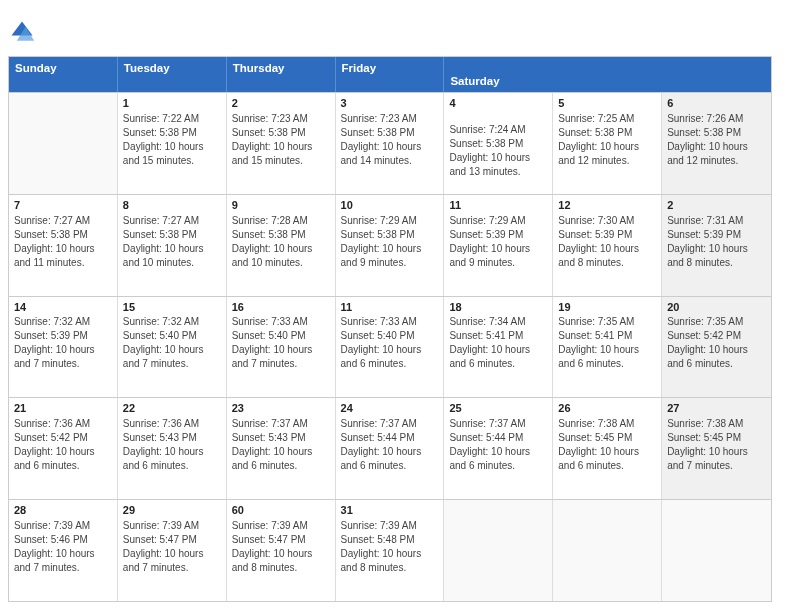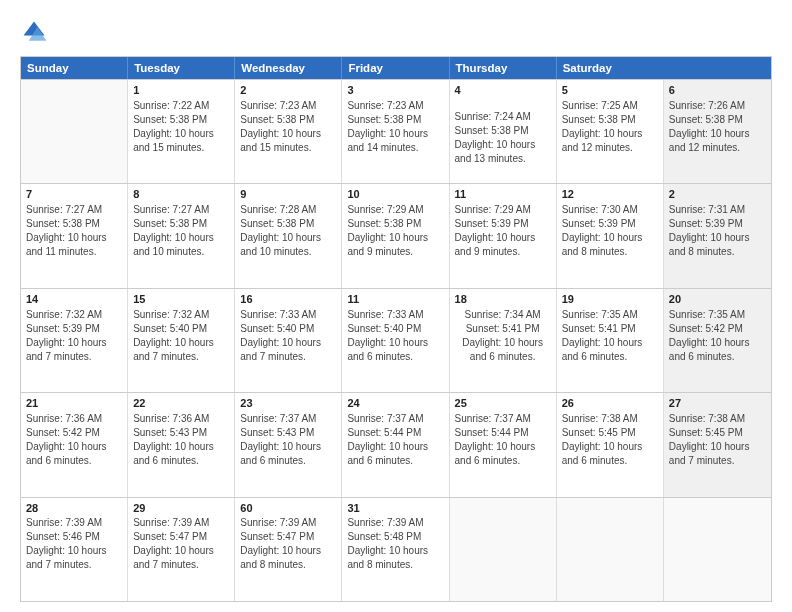--- a/index.html
+++ b/index.html
@@ -6,21 +6,21 @@
     body {
       width: 792px;
       height: 612px;
       background: #fff;
       font-family: Arial, sans-serif;
       overflow: hidden;
     }
     .page {
       width: 792px;
       height: 612px;
-      padding: 18px 20px 10px 20px;
+      padding: 18px 20px 10px 8px;
       display: flex;
       flex-direction: column;
     }
     .header {
       display: flex;
       justify-content: space-between;
       align-items: flex-start;
       margin-bottom: 10px;
     }
     .logo {
@@ -67,21 +67,21 @@
       background: #2d6cbf;
     }
     .cal-header-cell {
       color: #fff;
       font-size: 11.5px;
       font-weight: bold;
       padding: 5px 6px;
       text-align: left;
       border-right: 1px solid #5590d0;
     }
-    .cal-header-cell:last-child { border-right: none; }
+    .cal-header-cell:last-child { border-right: none; margin-top: 13px; }
     .cal-body {
       display: flex;
       flex-direction: column;
       flex: 1;
     }
     .cal-week {
       display: grid;
       grid-template-columns: repeat(7, 1fr);
       flex: 1;
       border-top: 1px solid #ccc;
@@ -128,23 +128,22 @@
     <div class="title-block">
       <h1></h1>
       <h2></h2>
     </div>
   </div>
 
   <div class="calendar">
     <div class="cal-header-row">
     <div class="cal-header-cell">Sunday</div>
         <div class="cal-header-cell">Tuesday</div>
-        <div class="cal-header-cell">Wednesday</div>
+        <div class="cal-header-cell">Thursday</div>
         <div class="cal-header-cell">Friday</div>
-        <div class="cal-header-cell">Thursday</div>
         <div class="cal-header-cell">Saturday</div>
       </div>
     <div class="cal-body">
     <div class="cal-week">
           <div class="cal-cell empty"></div>
           <div class="cal-cell">
             <span class="day-num">1</span>
             <div class="cell-info" style="white-space: pre-line;">Sunrise: 7:22 AM
 Sunset: 5:38 PM
 Daylight: 10 hours and 15 minutes.</div>
@@ -244,21 +243,21 @@
 Daylight: 10 hours and 7 minutes.</div>
           </div>
           <div class="cal-cell">
             <span class="day-num">11</span>
             <div class="cell-info" style="white-space: pre-line;">Sunrise: 7:33 AM
 Sunset: 5:40 PM
 Daylight: 10 hours and 6 minutes.</div>
           </div>
           <div class="cal-cell">
             <span class="day-num">18</span>
-            <div class="cell-info" style="white-space: pre-line; text-align: center;">Sunrise: 7:34 AM
+            <div class="cell-info" style="white-space: pre-line;">Sunrise: 7:34 AM
 Sunset: 5:41 PM
 Daylight: 10 hours and 6 minutes.</div>
           </div>
           <div class="cal-cell">
             <span class="day-num">19</span>
             <div class="cell-info" style="white-space: pre-line;">Sunrise: 7:35 AM
 Sunset: 5:41 PM
 Daylight: 10 hours and 6 minutes.</div>
           </div>
           <div class="cal-cell shaded">

